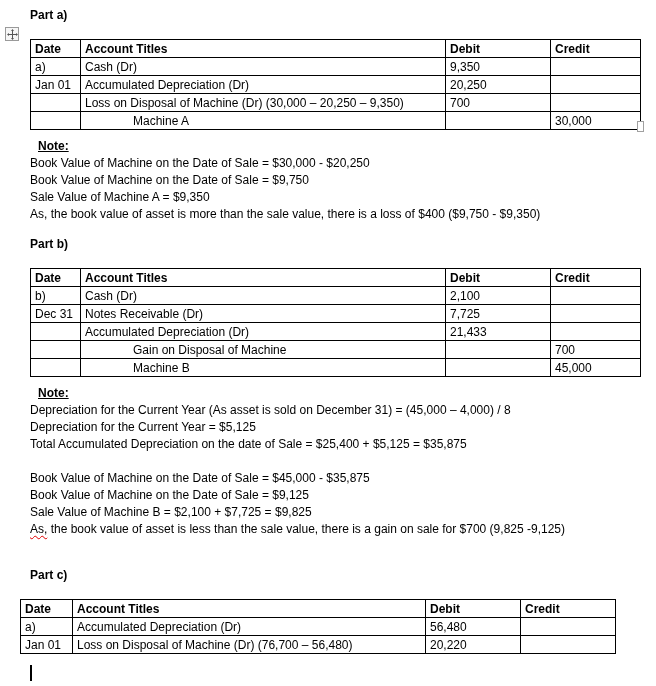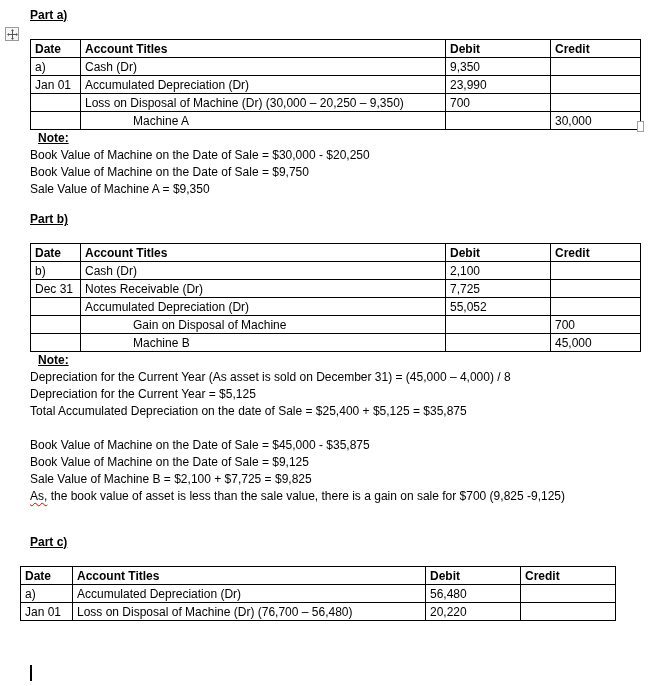--- a/index.html
+++ b/index.html
@@ -10,21 +10,20 @@
     position: relative;
     font-family: "Liberation Sans", sans-serif;
     font-size: 12px;
     color: #000;
     overflow: hidden;
   }
   .page { padding: 8px 16px 0 30px; }
 
   .part-title {
     font-size: 12px; font-weight: bold;
-    text-decoration: underline;
     line-height: 15px;
     margin: 0 0 16px 0;
   }
 
   table.journal {
     border-collapse: collapse;
     width: 610px;
     table-layout: fixed;
     border-radius: 15px;
   }
@@ -52,21 +51,21 @@
   .part-c table.journal { width: 595px; margin-left: -10px; }
   .part-c col.c-date   { width: 52px; }
   .part-c col.c-acct   { width: 353px; }
   .part-c col.c-debit  { width: 95px; }
   .part-c col.c-credit { width: 95px; }
 
   .note-label {
     font-weight: bold;
     text-decoration: underline;
     line-height: 17px;
-    margin-top: 0;
+    margin-top: 8px;
     padding-left: 8px;
   }
   .note-line { line-height: 17px; white-space: nowrap; }
   .note-line.blank { height: 17px; }
 
   .squiggle {
     text-decoration-line: underline;
     text-decoration-style: wavy;
     text-decoration-color: #e00000;
     text-decoration-thickness: 1px;
@@ -122,21 +121,21 @@
       </tr>
       <tr>
         <td>a)</td>
         <td>Cash (Dr)</td>
         <td>9,350</td>
         <td></td>
       </tr>
       <tr>
         <td>Jan 01</td>
         <td>Accumulated Depreciation (Dr)</td>
-        <td>23,990</td>
+        <td>20,250</td>
         <td></td>
       </tr>
       <tr>
         <td></td>
         <td>Loss on Disposal of Machine (Dr) (30,000 – 20,250 – 9,350)</td>
         <td>700</td>
         <td></td>
       </tr>
       <tr>
         <td></td>
@@ -144,20 +143,21 @@
         <td></td>
         <td>30,000</td>
       </tr>
     </tbody>
       </table>
 
     <div class="note-label">Note:</div>
     <div class="note-line">Book Value of Machine on the Date of Sale = $30,000 - $20,250</div>
     <div class="note-line">Book Value of Machine on the Date of Sale = $9,750</div>
     <div class="note-line">Sale Value of Machine A = $9,350</div>
+    <div class="note-line">As, the book value of asset is more than the sale value, there is a loss of $400 ($9,750 - $9,350)</div>
   </section>
 
   <section class="part part-b">
     <h2 class="part-title">Part b)</h2>
 
     <table class="journal">
       <colgroup>
           <col class="c-date">
           <col class="c-acct">
           <col class="c-debit">
@@ -178,21 +178,21 @@
       </tr>
       <tr>
         <td>Dec 31</td>
         <td>Notes Receivable (Dr)</td>
         <td>7,725</td>
         <td></td>
       </tr>
       <tr>
         <td></td>
         <td>Accumulated Depreciation (Dr)</td>
-        <td>55,052</td>
+        <td>21,433</td>
         <td></td>
       </tr>
       <tr>
         <td></td>
         <td class="indent">Gain on Disposal of Machine</td>
         <td></td>
         <td>700</td>
       </tr>
       <tr>
         <td></td>

